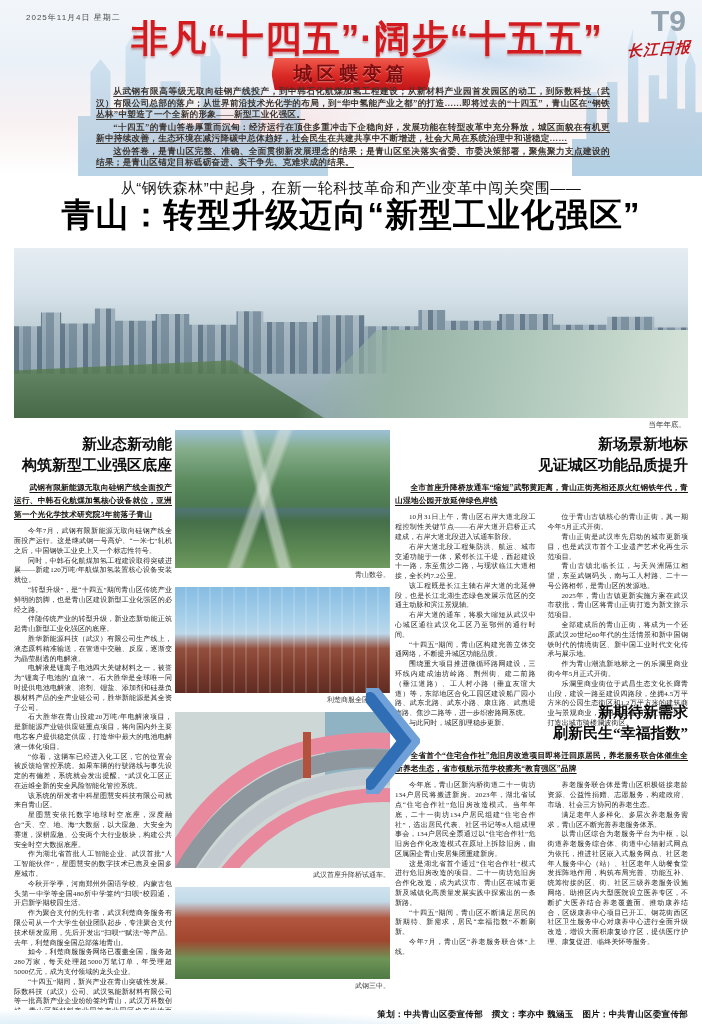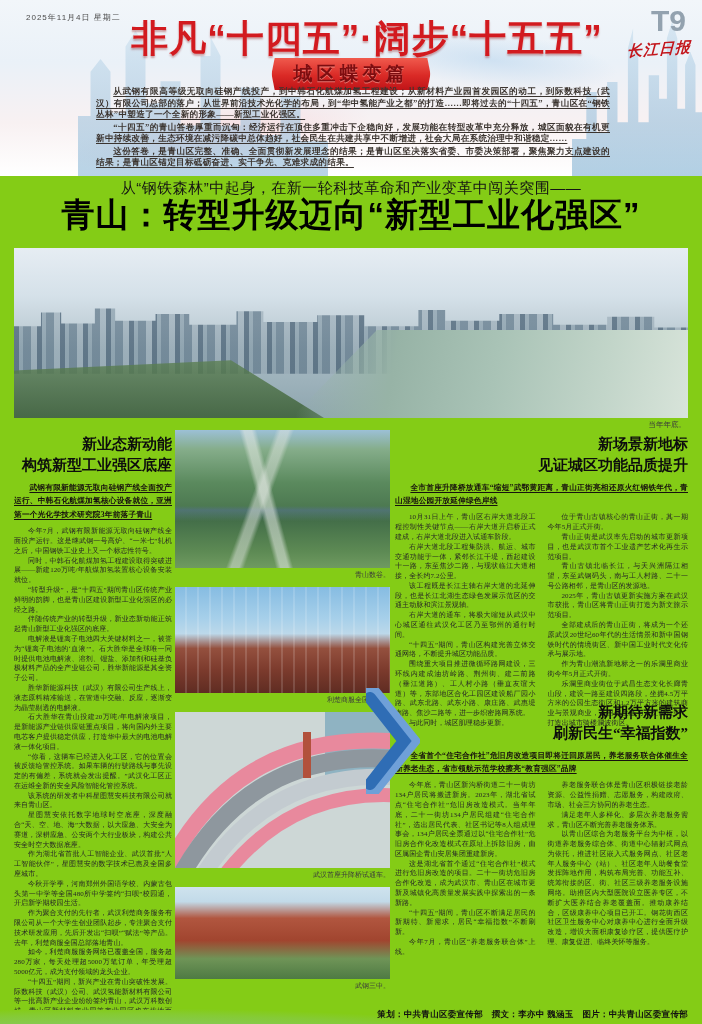--- a/index.html
+++ b/index.html
@@ -1,16 +1,16 @@
 <!DOCTYPE html>
 <html><head>
 <meta charset="utf-8">
 <style>
   html,body{margin:0;padding:0;background:#e9e9e9;}
-  .page{position:relative;width:702px;height:1024px;margin:0 auto;background:#84cc16;overflow:hidden;
+  .page{position:relative;width:702px;height:1024px;margin:0 auto;background:#ffffff;overflow:hidden;
         font-family:"Liberation Serif",serif;color:#222;}
   
   .header{position:absolute;top:0;left:0;width:702px;height:176px;
     background:linear-gradient(180deg,#f2f6fa 0%,#eaf1f8 35%,#f8f1f2 70%,#ffffff 100%);}
   .skyline{position:absolute;bottom:0;opacity:.55;
     background:linear-gradient(180deg,#cfe2f0 0%,#9cc2dd 60%,#7fb0d2 100%);
     clip-path:polygon(0 100%,0 62%,5% 62%,5% 34%,9% 26%,13% 34%,13% 60%,19% 60%,19% 18%,23% 8%,27% 18%,27% 54%,33% 54%,33% 40%,41% 40%,41% 68%,49% 68%,49% 24%,53% 24%,53% 12%,57% 24%,57% 68%,65% 68%,65% 44%,73% 44%,73% 74%,81% 74%,81% 50%,89% 50%,89% 78%,100% 78%,100% 100%);}
   .skyline-left{left:78px;width:250px;height:158px;}
   .skyline-right{right:0;width:130px;height:168px;transform:scaleX(-1);opacity:.6;}
   .swoosh{position:absolute;border-radius:50%;pointer-events:none;}
@@ -122,22 +122,22 @@
     <h3 class="sec-title">
       <span>新业态新动能</span>
       <span>构筑新型工业强区底座</span>
     </h3>
     <div class="lead">武钢有限新能源无取向硅钢产线全面投产运行、中韩石化航煤加氢核心设备就位，亚洲第一个光化学技术研究院3年前落子青山</div>
     <div class="body">
         <p class="para">今年7月，武钢有限新能源无取向硅钢产线全面投产运行。这是继武钢一号高炉、“一米七”轧机之后，中国钢铁工业史上又一个标志性符号。</p>
         <p class="para">同时，中韩石化航煤加氢工程建设取得突破进展——新建120万吨/年航煤加氢装置核心设备安装就位。</p>
         <p class="para">“转型升级”，是“十四五”期间青山区传统产业鲜明的韵脚，也是青山区建设新型工业化强区的必经之路。</p>
         <p class="para">伴随传统产业的转型升级，新业态新动能正筑起青山新型工业化强区的底座。</p>
+        <p class="para">胜华新能源科技（武汉）有限公司生产线上，液态原料精准输送，在管道中交融、反应，逐渐变为晶莹剔透的电解液。</p>
         <p class="para">电解液是锂离子电池四大关键材料之一，被誉为“锂离子电池的‘血液’”。石大胜华是全球唯一同时提供电池电解液、溶剂、锂盐、添加剂和硅基负极材料产品的全产业链公司，胜华新能源是其全资子公司。</p>
-        <p class="para">胜华新能源科技（武汉）有限公司生产线上，液态原料精准输送，在管道中交融、反应，逐渐变为晶莹剔透的电解液。</p>
         <p class="para">石大胜华在青山投建20万吨/年电解液项目，是新能源产业链供应链重点项目，将向国内外主要电芯客户提供稳定供应，打造华中最大的电池电解液一体化项目。</p>
         <p class="para">“你看，这辆车已经进入化工区，它的位置会被反馈给管控系统。如果车辆的行驶路线与事先设定的有偏差，系统就会发出提醒。”武汉化工区正在运维全新的安全风险智能化管控系统。</p>
         <p class="para">该系统的研发者中科星图慧安科技有限公司就来自青山区。</p>
         <p class="para">星图慧安依托数字地球时空底座，深度融合“天、空、地、海”大数据，以大应急、大安全为赛道，深耕应急、公安两个大行业板块，构建公共安全时空大数据底座。</p>
         <p class="para">作为湖北省首批人工智能企业、武汉首批“人工智能伙伴”，星图慧安的数字技术已惠及全国多座城市。</p>
         <p class="para">今秋开学季，河南郑州外国语学校、内蒙古包头第一中学等全国480所中学签约“扫呗”校园通，开启新学期校园生活。</p>
         <p class="para">作为聚合支付的先行者，武汉利楚商务服务有限公司从一个大学生创业团队起步，专注聚合支付技术研发应用，先后开发出“扫呗”“赋法”等产品。去年，利楚商服全国总部落地青山。</p>
         <p class="para">如今，利楚商服服务网络已覆盖全国，服务超280万家，每天处理超5000万笔订单，年受理超5000亿元，成为支付领域的龙头企业。</p>
         <p class="para">“十四五”期间，新兴产业在青山突破性发展。际数科技（武汉）公司、武汉氢能新材料有限公司等一批高新产业企业纷纷签约青山，武汉万科数创城、青山区新材料产业园等产业园区也在拔地而起。</p>
       </div>

